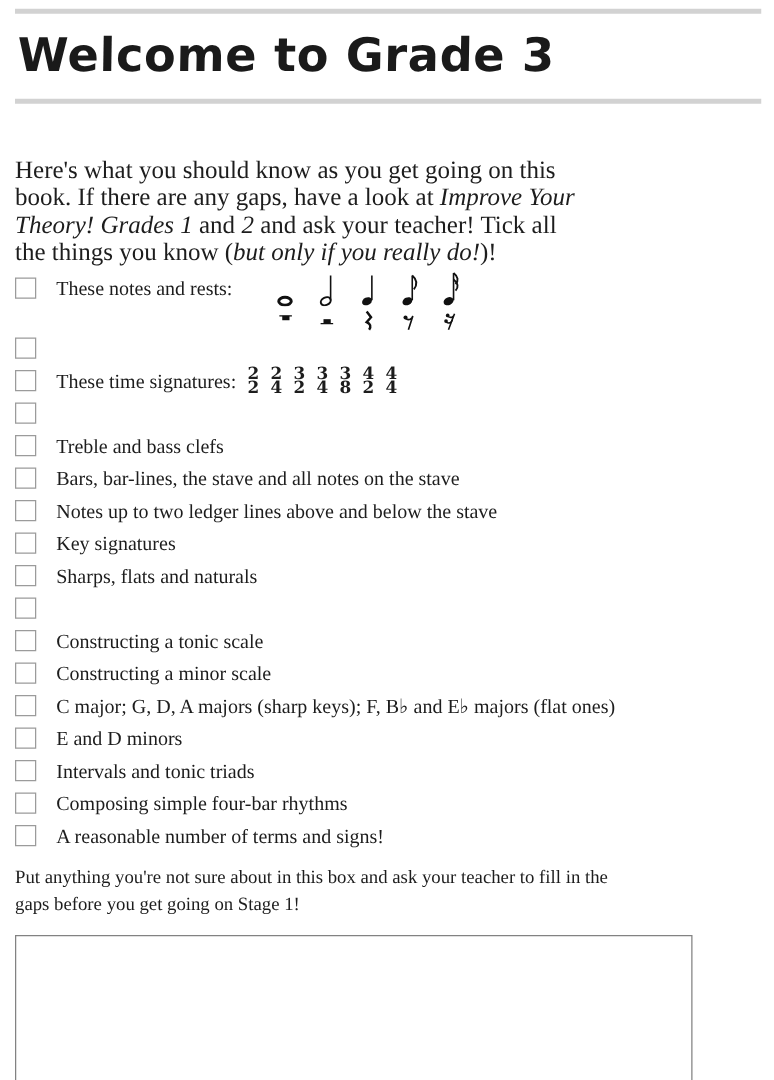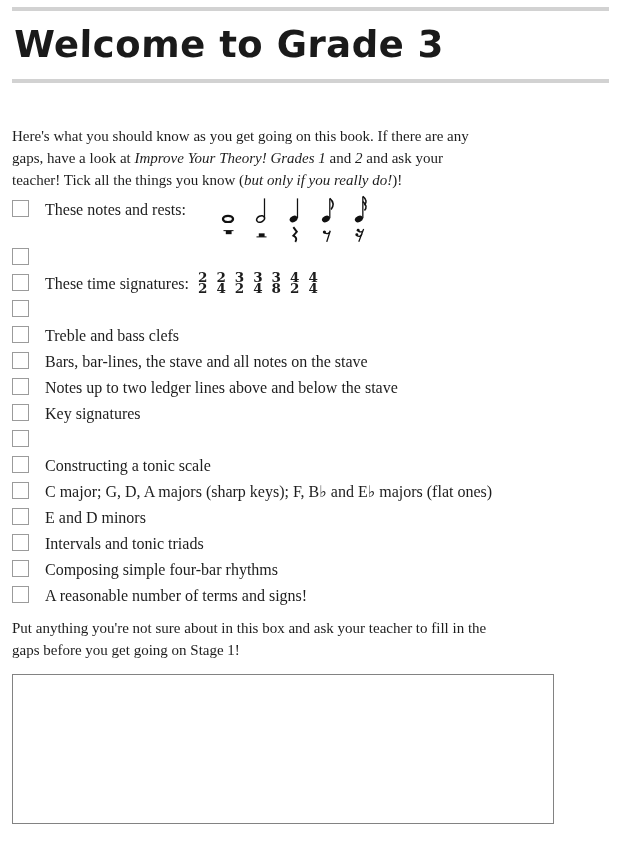--- a/index.html
+++ b/index.html
@@ -5,21 +5,21 @@
   html,body{margin:0;padding:0;background:#fff;}
   body{width:619px;height:864px;font-family:"Liberation Serif","DejaVu Serif","DejaVu Sans",serif;color:#1d1d1d;overflow:hidden;}
   .page{padding:7px 10px 0 12px;}
   .rule{height:4px;background:#d2d2d2;border:none;margin:0;}
   .rule-top{margin-right:0;}
   h1.title{
     font-family:"DejaVu Sans","Liberation Sans",sans-serif;
     font-weight:bold;font-size:37px;letter-spacing:0.5px;
     margin:12px 0 13px 2px;color:#1a1a1a;transform:skewX(-1deg);
   }
-  .intro{font-size:15px;line-height:22px;max-width:462px;margin:42px 0 0 0;}
+  .intro{font-size:20px;line-height:22px;max-width:462px;margin:42px 0 0 0;}
   .intro i{font-style:italic;}
   #checklist{margin-top:9px;}
   .row{display:flex;align-items:flex-start;height:18px;margin-bottom:8px;}
   .row.row-notes{height:auto;margin-bottom:5px;}
   .row.row-ts{height:22px;margin-bottom:4px;}
   .checkbox{width:15px;height:15px;border:1.5px solid #9b9b9b;background:#fff;flex:none;margin-right:16px;display:inline-block;}
   .label{font-size:16px;line-height:18px;padding-top:1px;white-space:nowrap;}
   .music-block{display:flex;flex-direction:column;margin-left:26px;margin-top:-6px;}
   .m-row{display:flex;}
   .m-row.rests{margin-top:2px;}
@@ -163,24 +163,32 @@
       <div class="row">
         <span class="checkbox"></span>
         <span class="label">Notes up to two ledger lines above and below the stave</span>
       </div>
       <div class="row">
         <span class="checkbox"></span>
         <span class="label">Key signatures</span>
       </div>
       <div class="row">
         <span class="checkbox"></span>
+        <span class="label">Sharps, flats and naturals</span>
+      </div>
+      <div class="row">
+        <span class="checkbox"></span>
       </div>
       <div class="row">
         <span class="checkbox"></span>
         <span class="label">Constructing a tonic scale</span>
+      </div>
+      <div class="row">
+        <span class="checkbox"></span>
+        <span class="label">Constructing a minor scale</span>
       </div>
       <div class="row">
         <span class="checkbox"></span>
         <span class="label">C major; G, D, A majors (sharp keys); F, B♭ and E♭ majors (flat ones)</span>
       </div>
       <div class="row">
         <span class="checkbox"></span>
         <span class="label">E and D minors</span>
       </div>
       <div class="row">

